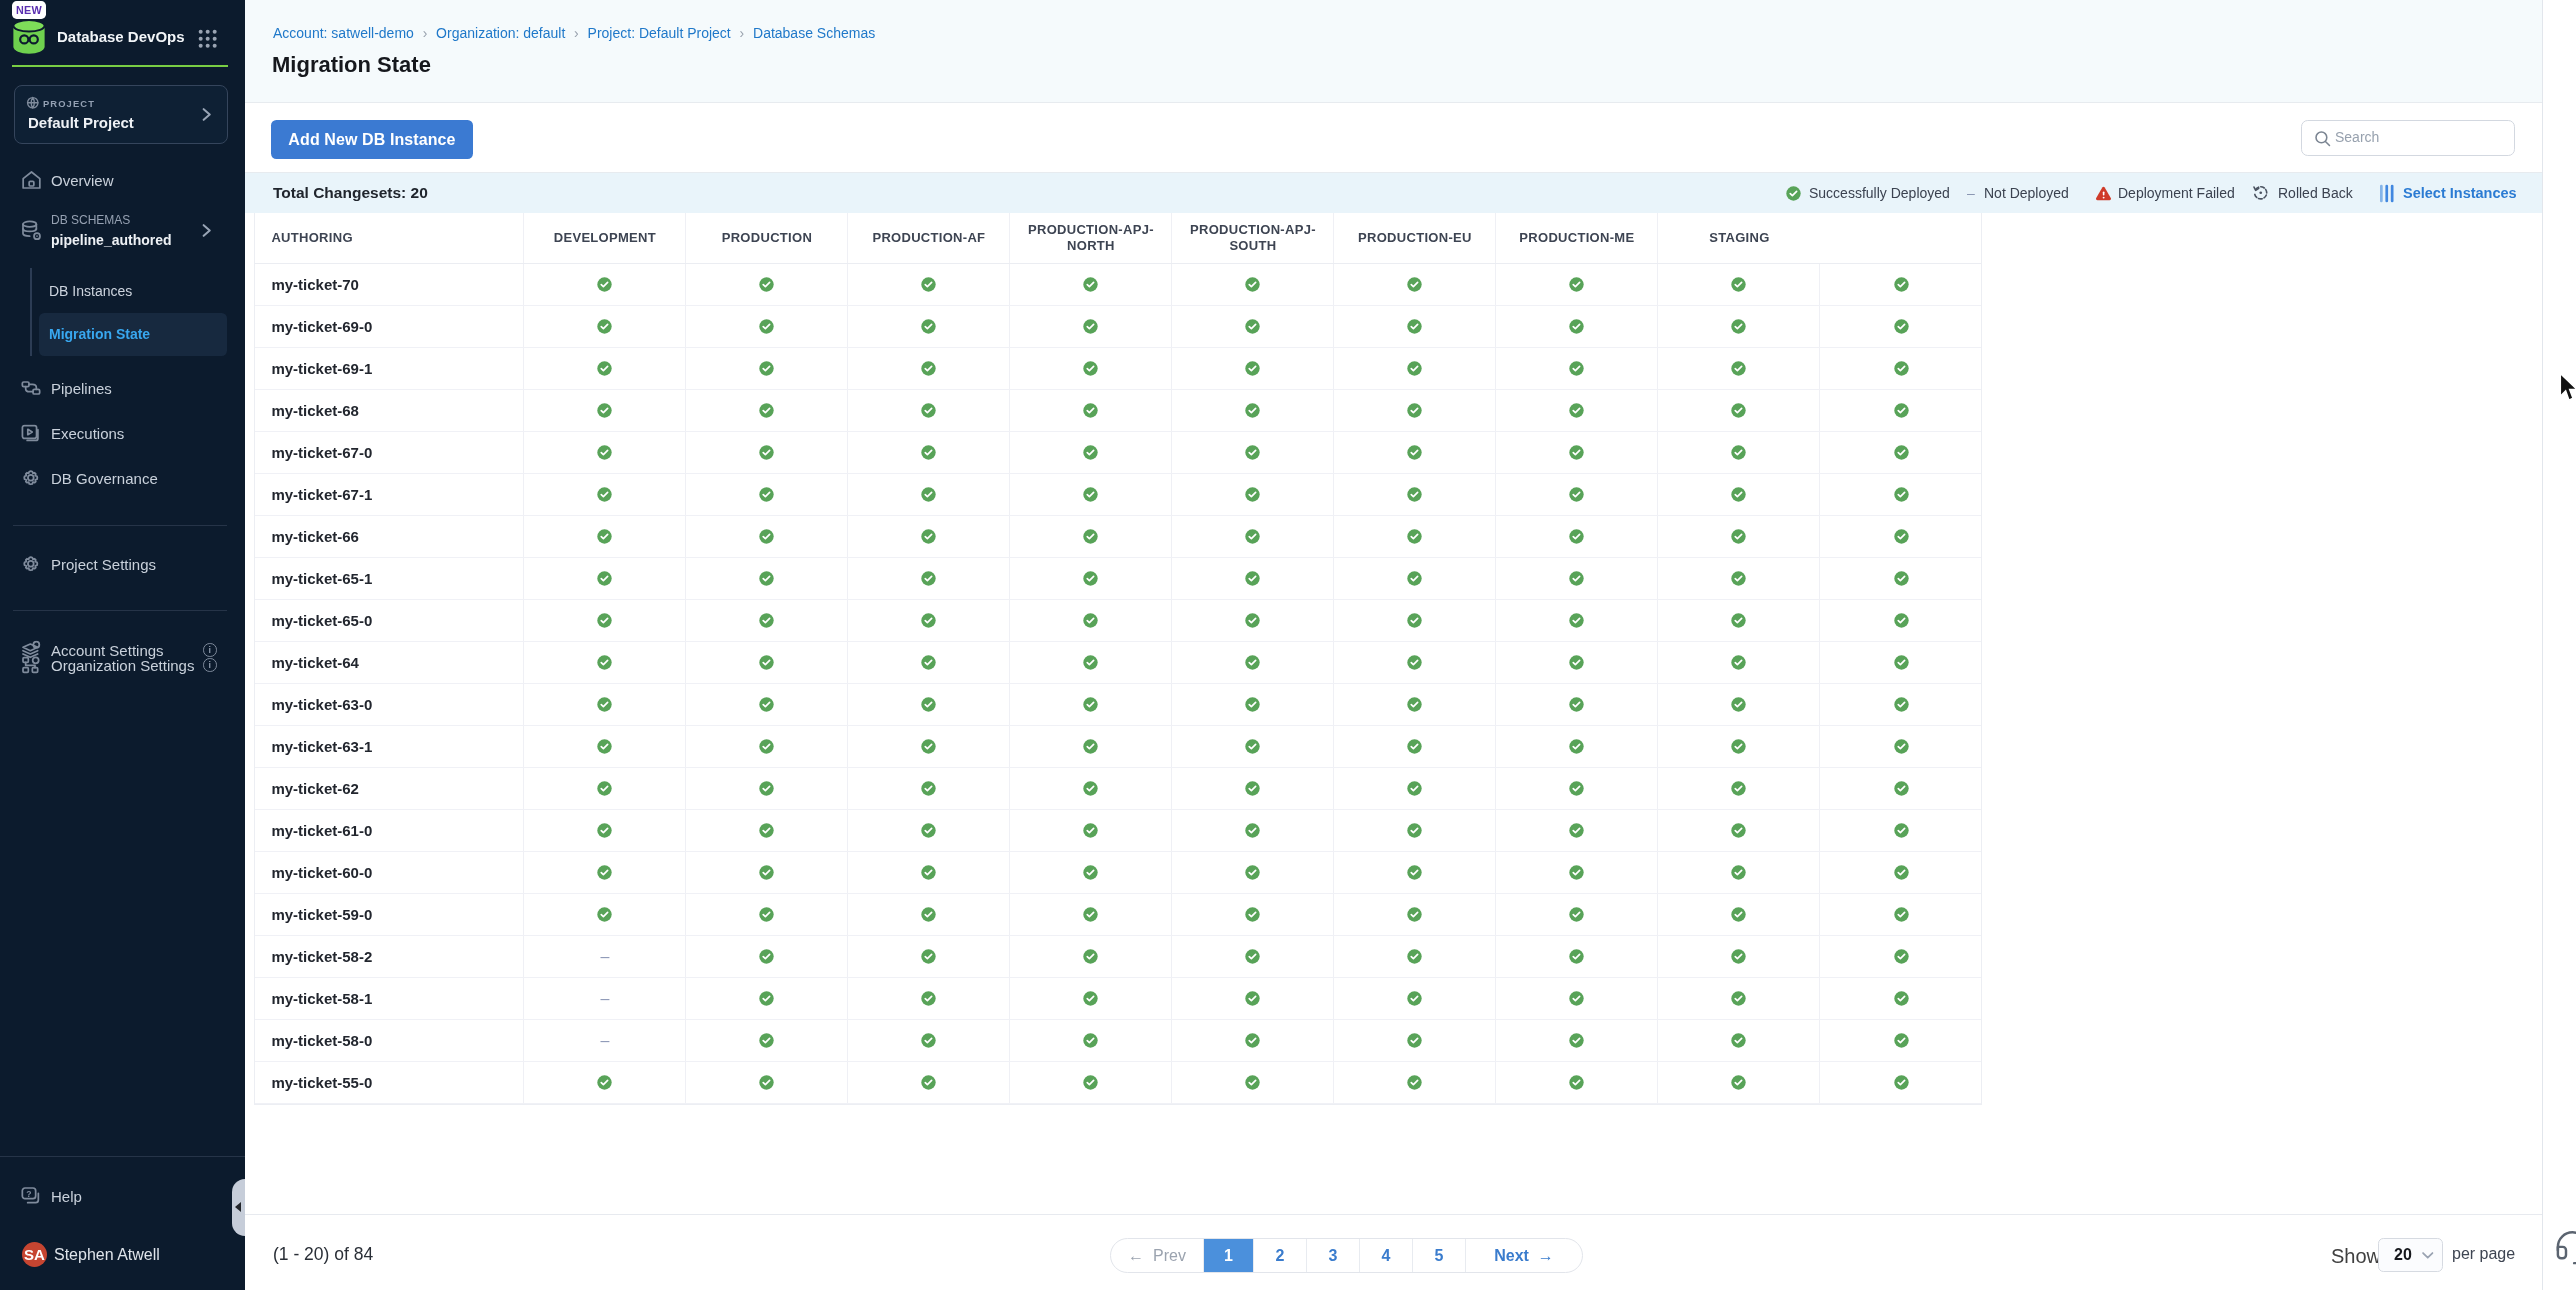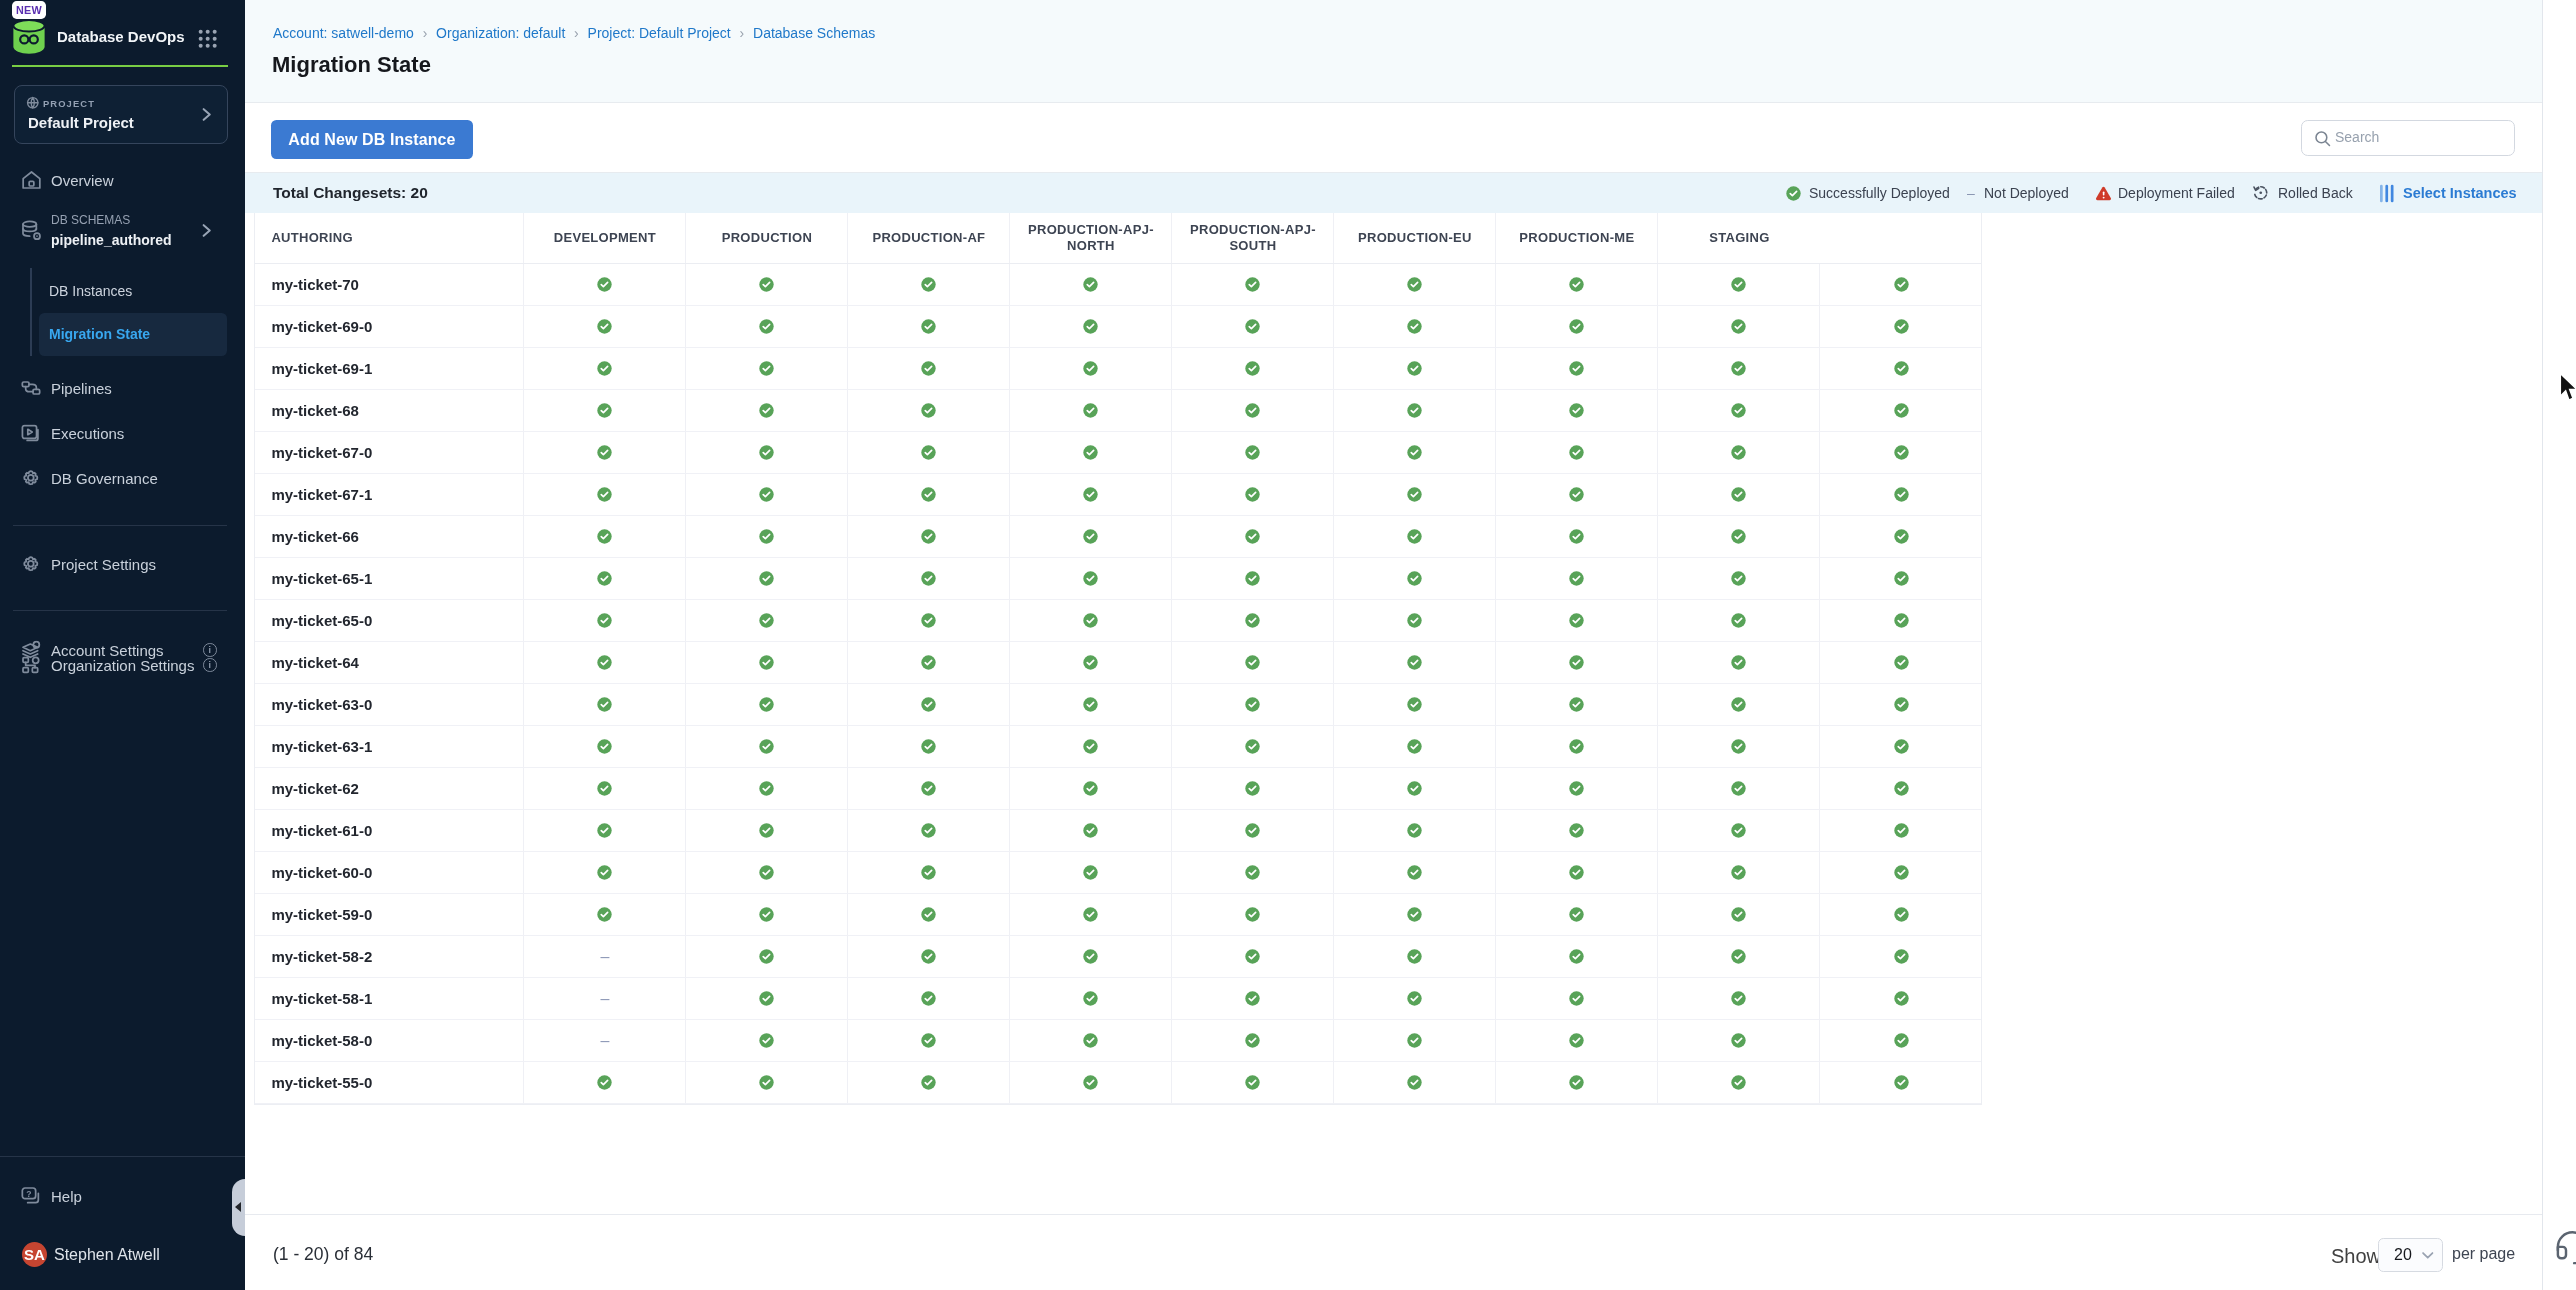--- a/index.html
+++ b/index.html
@@ -65,21 +65,21 @@
   background:#fff;display:flex;overflow:hidden}
 .pag>div{display:flex;align-items:center;justify-content:center;font-size:16px}
 .pprev{width:92px;color:#9ba3af}
 .pn{width:53px;color:#3a7ccd;border-left:1.3px solid #e8ebf0;font-weight:bold}
 .pn.act{width:50px}
 .pn.act{background:#4b90dc;color:#fff;font-weight:bold}
 .pnext{width:117px;color:#3a7ccd;border-left:1.3px solid #e8ebf0;font-weight:bold}
 .show{position:absolute;left:2086px;top:1245px;font-size:20px;color:#404040}
 .selbox2{position:absolute;left:2133px;top:1238px;width:65px;height:34px;border:1.3px solid #d6dae1;
   border-radius:5.4px;background:#fbfcfe}
-.selbox2 b{position:absolute;left:15px;top:7.4px;font-size:16px;color:#16181d;font-weight:normal}
+.selbox2 b{position:absolute;left:15px;top:7.4px;font-size:16px;color:#16181d;font-weight:bold}
 .perpage{position:absolute;left:2207px;top:1245px;font-size:16px;color:#3e4552}
 
 #gut{position:absolute;left:2542px;top:0;width:34px;height:1291px;background:#fff;border-left:1.3px solid #e2e6ec}
 </style></head><body>
 <svg style="position:absolute;width:0;height:0">
     <defs>
       <g id="ckg">
         <circle cx="12" cy="12" r="11.5" fill="#58a358"></circle>
         <path d="M6.8 12.2l3.4 3.3 6.8-7" stroke="#fff" stroke-width="2.7" fill="none" stroke-linecap="round" stroke-linejoin="round"></path>
       </g>
@@ -1239,20 +1239,29 @@
         </div>
         <div>
           <svg class="ck" viewBox="0 0 24 24">
             <use href="#ckg"></use>
           </svg>
         </div>
       </div>
     </div>
     <div class="fline"></div>
     <div class="fcount">(1 - 20) of 84</div>
+    <div class="pag">
+      <div class="pprev">←&nbsp; Prev</div>
+      <div class="pn act">1</div>
+      <div class="pn">2</div>
+      <div class="pn">3</div>
+      <div class="pn">4</div>
+      <div class="pn">5</div>
+      <div class="pnext">Next &nbsp;→</div>
+    </div>
     <div class="show">Show</div>
     <div class="selbox2">
       <b>20</b>
       <svg class="abs" style="left:42px;top:11.5px" width="13.5" height="9.4" viewBox="0 0 20 14">
         <path d="M3 3 L10 10 L17 3" fill="none" stroke="#9aa3b2" stroke-width="2.6" stroke-linecap="round" stroke-linejoin="round"></path>
       </svg>
     </div>
     <div class="perpage">per page</div>
   </div>
 <div id="gut"></div>

